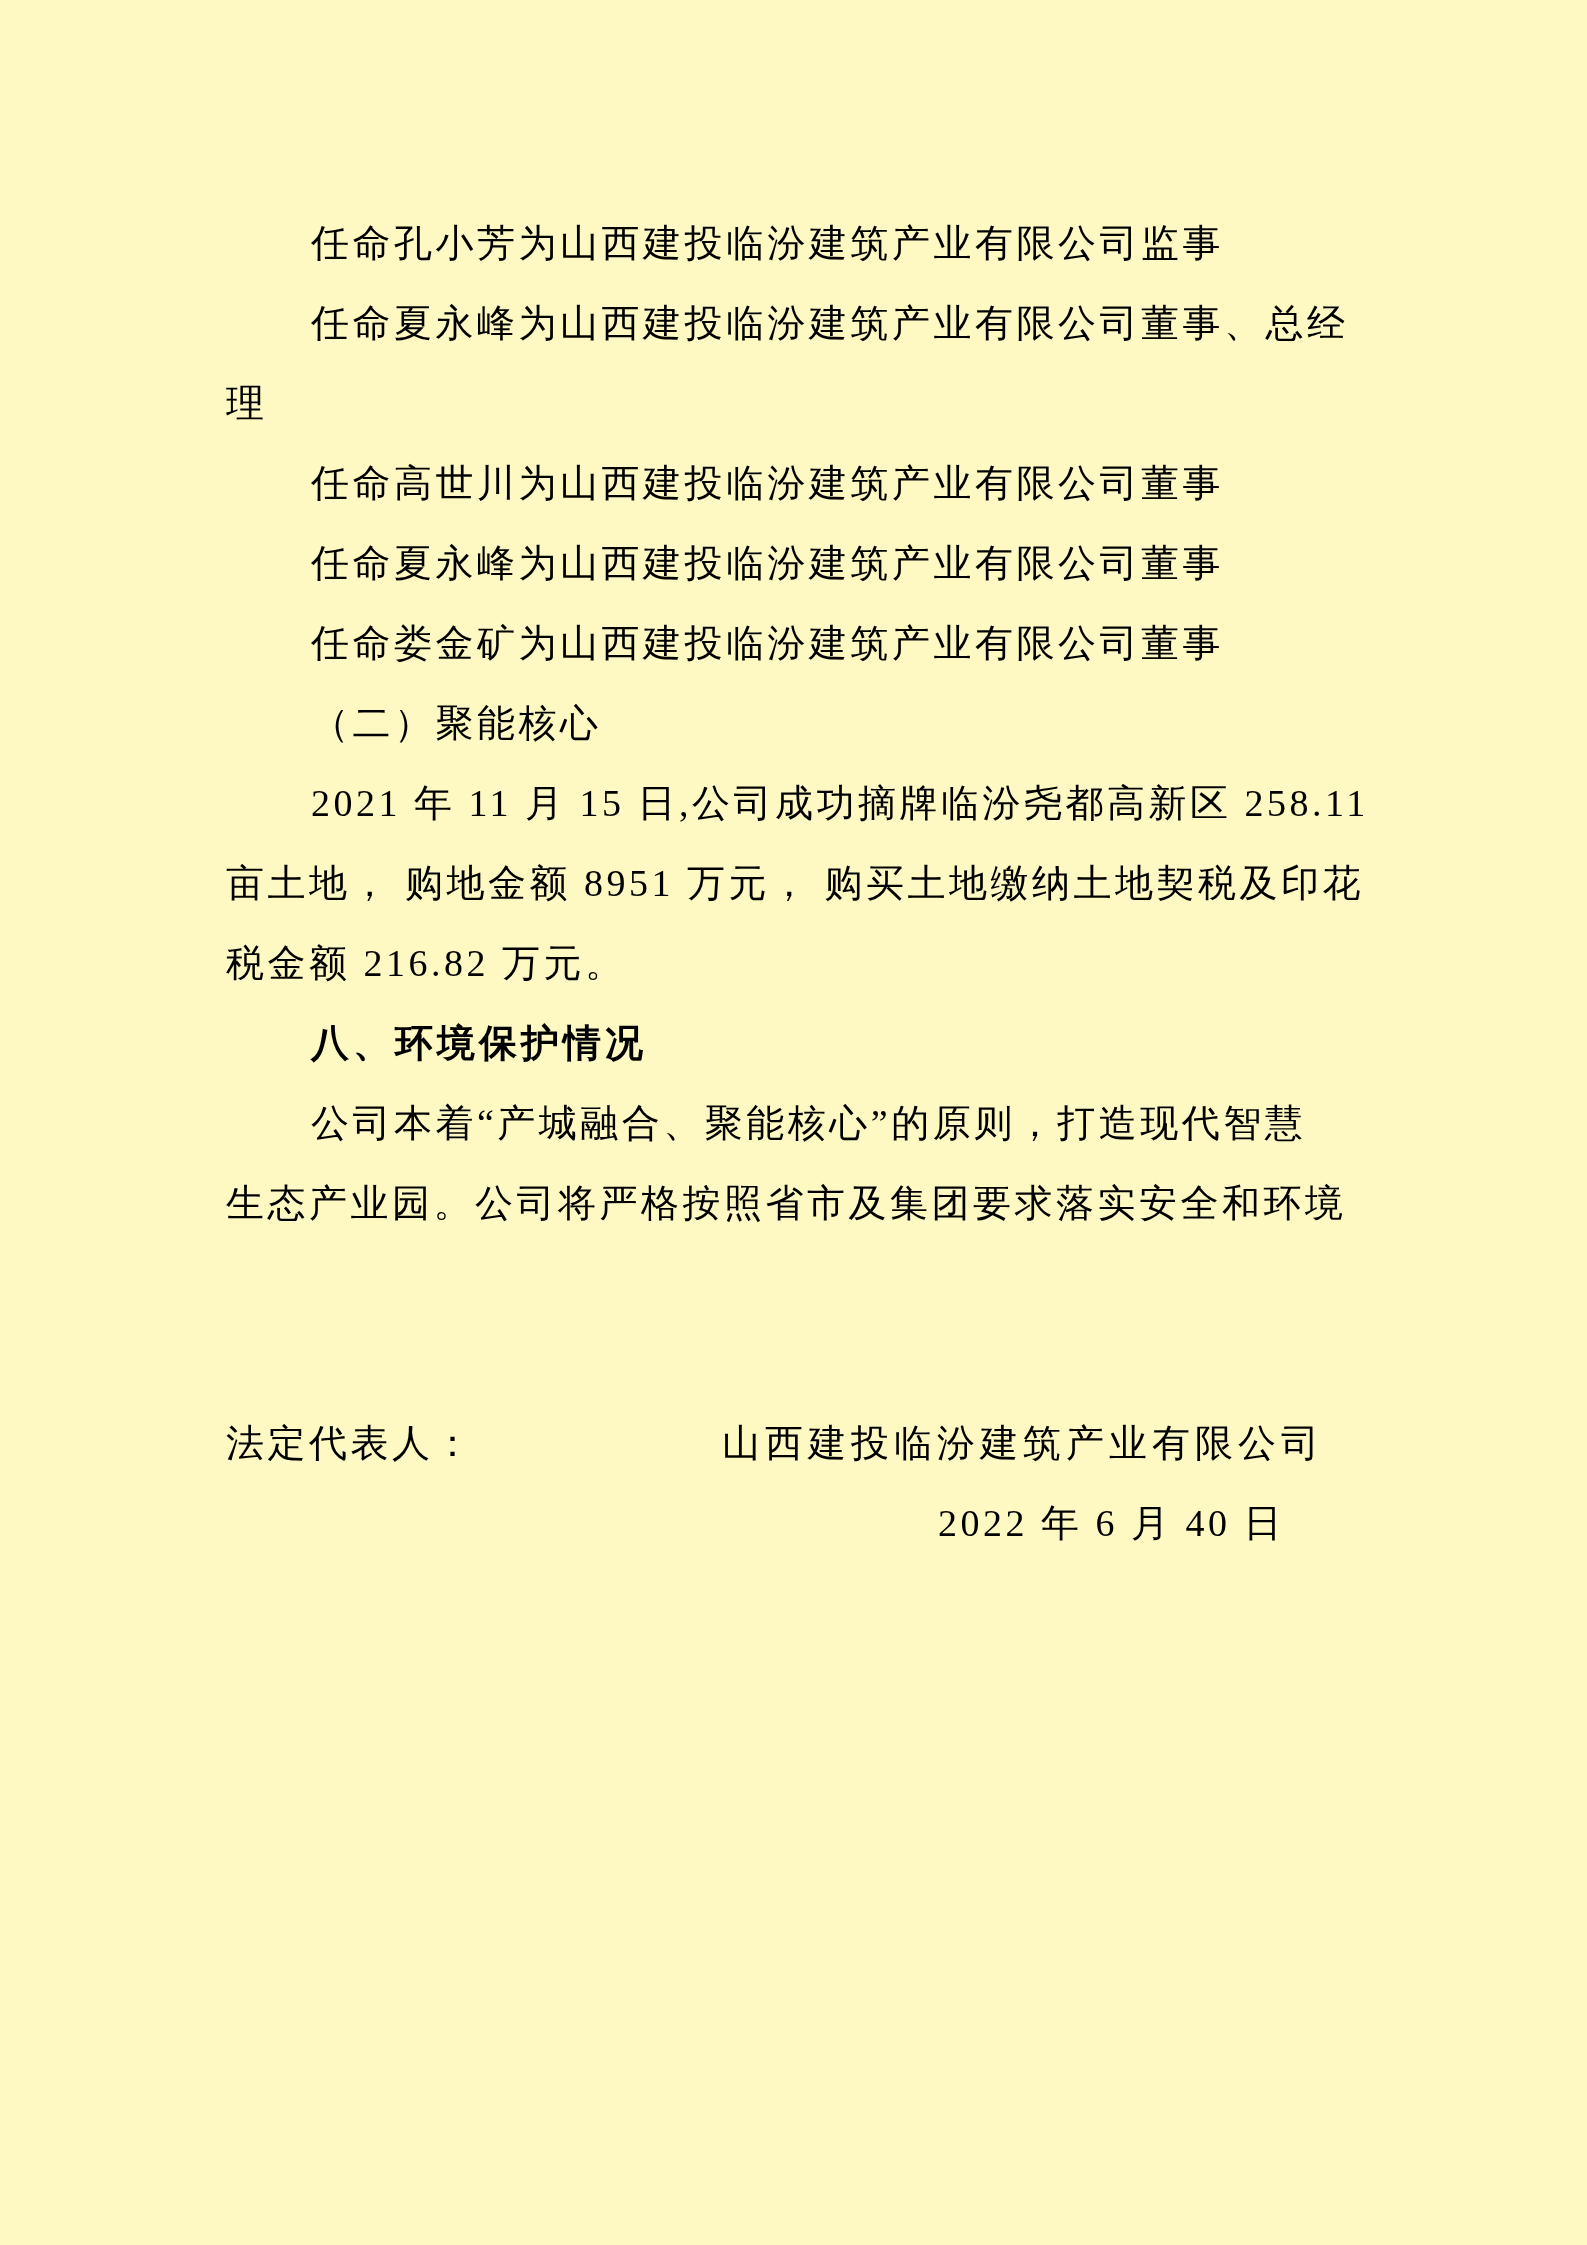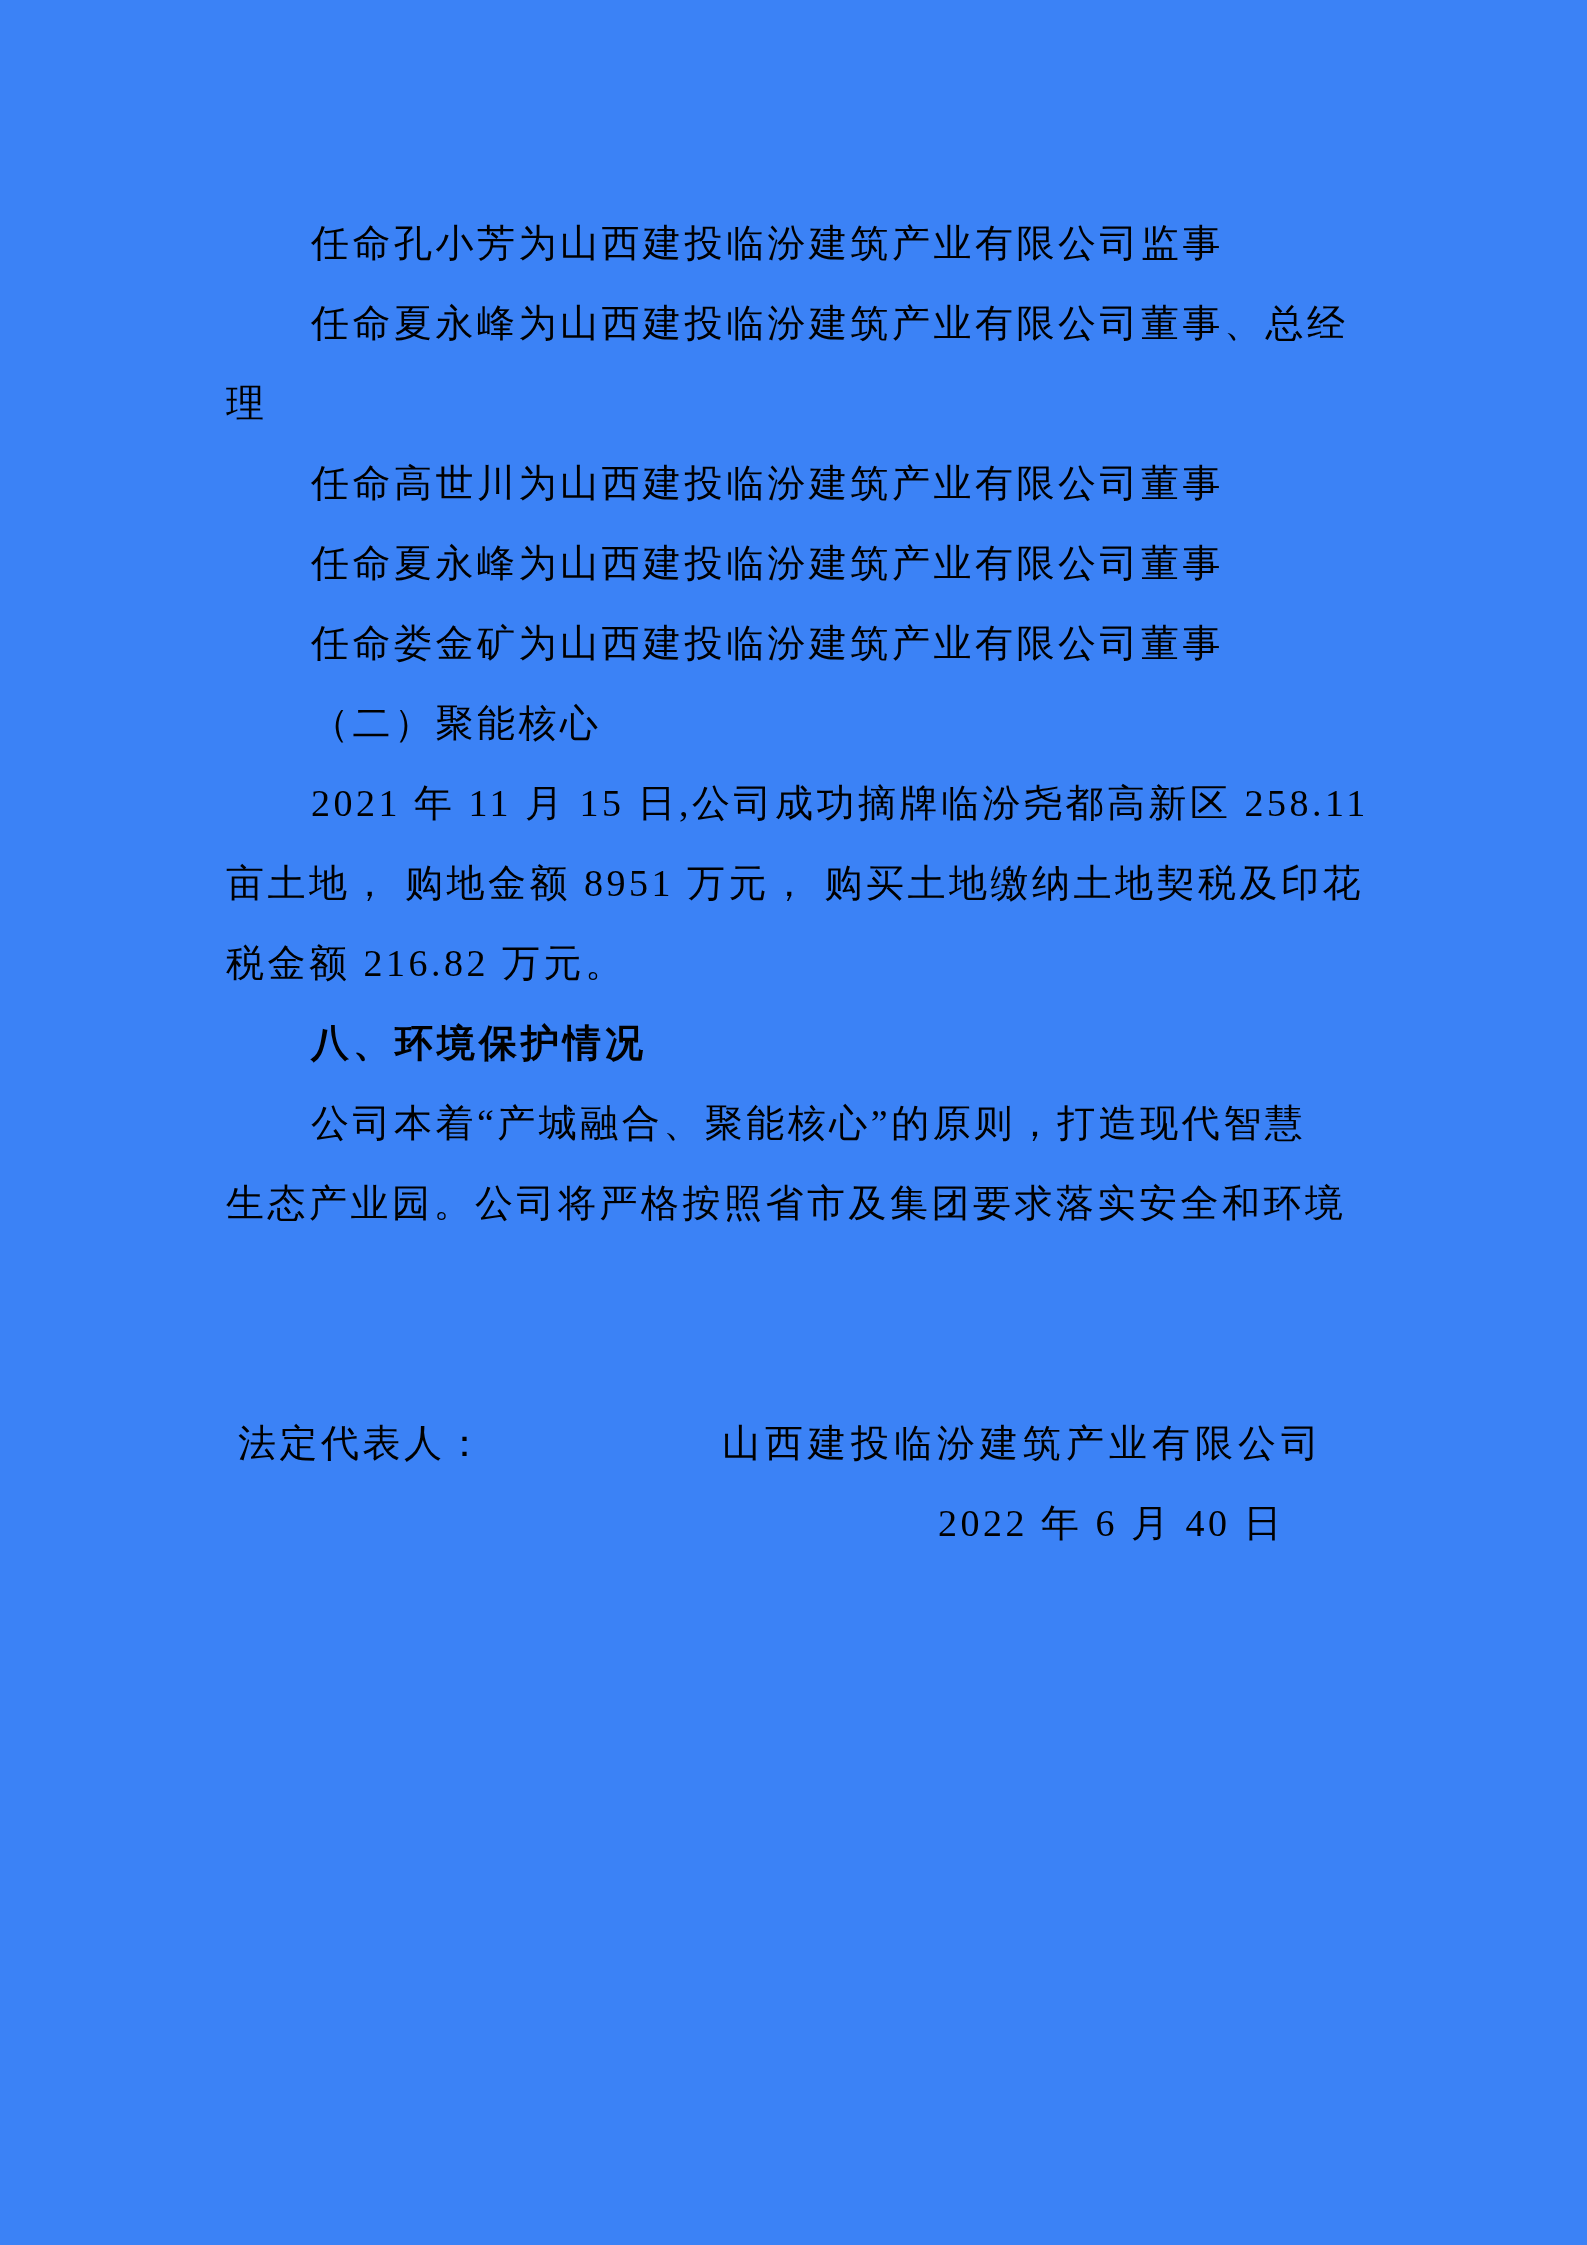--- a/index.html
+++ b/index.html
@@ -5,21 +5,21 @@
   html, body {
     margin: 0;
     padding: 0;
     background: #e8e8e8;
   }
   .page {
     position: relative;
     width: 1587px;
     height: 2245px;
     margin: 0 auto;
-    background: #3b82f6;
+    background: #fef9c3;
     overflow: hidden;
     font-family: "Liberation Serif", "DejaVu Serif", serif;
     color: #000000;
   }
   .content {
     position: absolute;
     left: 226px;
     top: 203px;
     width: 1140px;
   }
@@ -43,21 +43,21 @@
     height: 160px;
   }
   .sig-row {
     position: relative;
     height: 80px;
     line-height: 80px;
     font-size: 38px;
   }
   .sig-label {
     position: absolute;
-    left: 12px;
+    left: 0;
     letter-spacing: 3.5px;
     white-space: nowrap;
   }
   .sig-company {
     position: absolute;
     left: 496px;
     letter-spacing: 5px;
     white-space: nowrap;
   }
   .sig-date {

